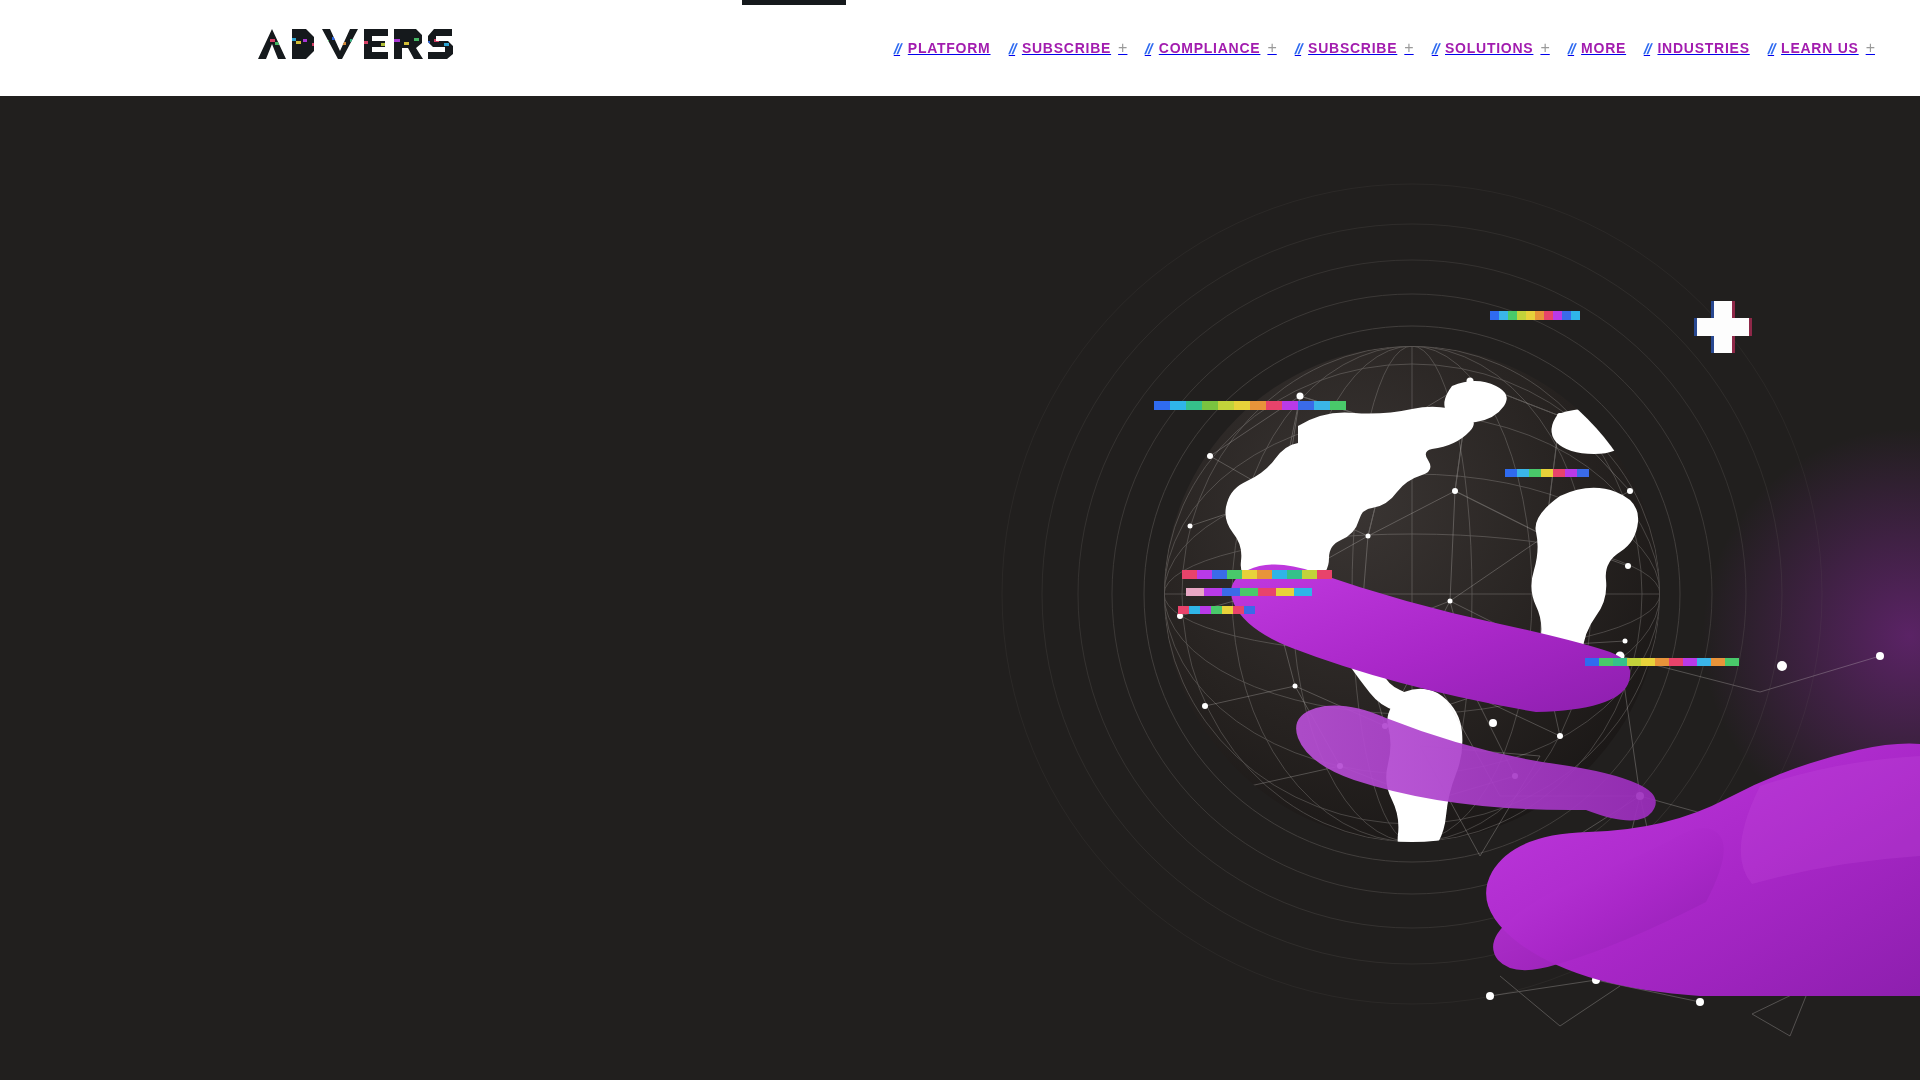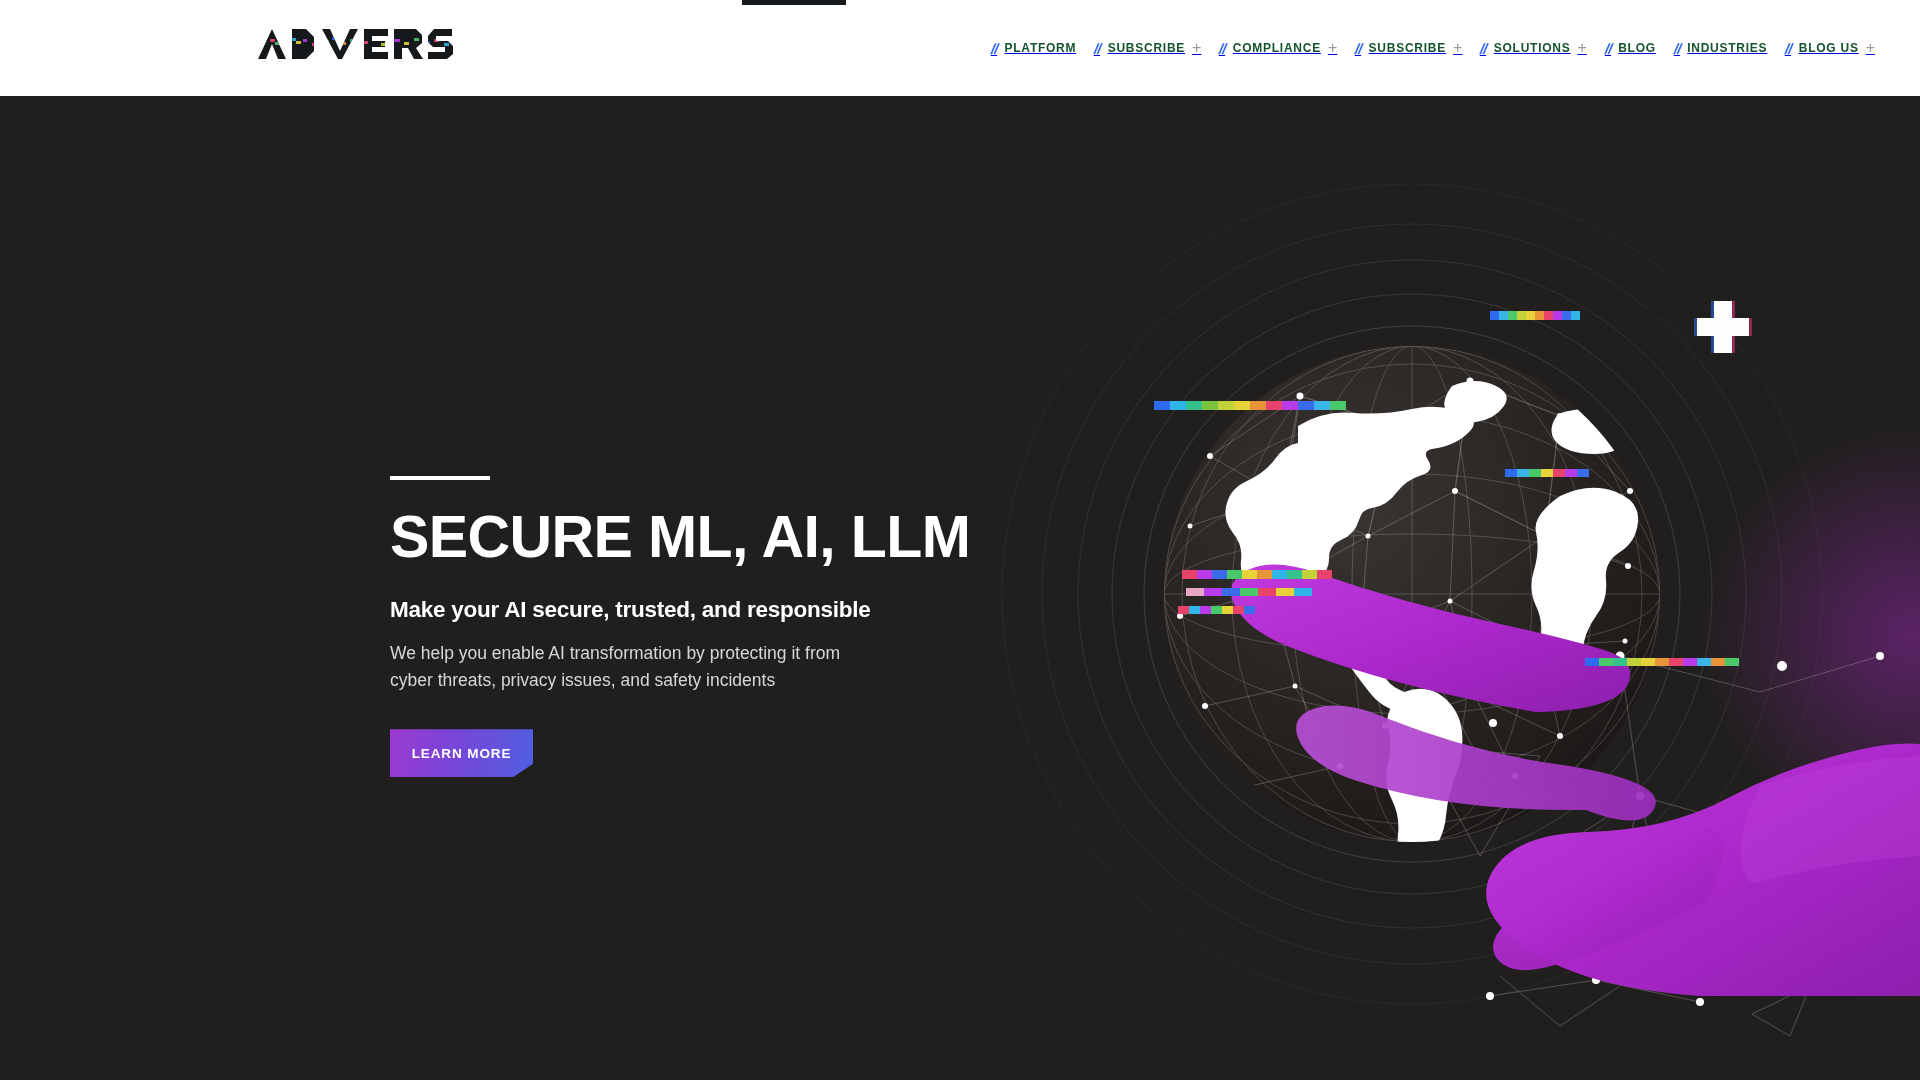--- a/index.html
+++ b/index.html
@@ -46,22 +46,22 @@
   .slashes {
     color:#2f6bf0;
     font-size:15px;
     font-weight:700;
     font-style:italic;
     letter-spacing:-1px;
     margin-right:7px;
     transform:skewX(-2deg);
   }
   .nav-label {
-    color:#14532d;
-    font-size:12px;
+    color:#a21caf;
+    font-size:14px;
     font-weight:700;
     letter-spacing:0.75px;
   }
   .nav-plus {
     color:#9a9a9a;
     font-size:16px;
     font-weight:400;
     margin-left:7px;
     line-height:1;
   }
@@ -239,29 +239,29 @@
         <span class="nav-label">SUBSCRIBE</span>
         <span class="nav-plus">+</span>
       </a>
       <a class="nav-item" href="#">
         <span class="slashes">//</span>
         <span class="nav-label">SOLUTIONS</span>
         <span class="nav-plus">+</span>
       </a>
       <a class="nav-item" href="#">
         <span class="slashes">//</span>
-        <span class="nav-label">BLOG</span>
+        <span class="nav-label">MORE</span>
       </a>
       <a class="nav-item" href="#">
         <span class="slashes">//</span>
         <span class="nav-label">INDUSTRIES</span>
       </a>
       <a class="nav-item" href="#">
         <span class="slashes">//</span>
-        <span class="nav-label">BLOG US</span>
+        <span class="nav-label">LEARN US</span>
         <span class="nav-plus">+</span>
       </a>
     </nav>
 </header>
 
 <section class="hero">
 
   <div class="art">
 
     <div class="glow" style="left:1700px; top:330px; width:420px; height:420px;
@@ -515,20 +515,13 @@
           <i style="background: rgb(232, 148, 58); width: 14px;"></i>
           <i style="background: rgb(232, 67, 107); width: 14px;"></i>
           <i style="background: rgb(185, 58, 232); width: 14px;"></i>
           <i style="background: rgb(58, 181, 232); width: 14px;"></i>
           <i style="background: rgb(232, 148, 58); width: 14px;"></i>
           <i style="background: rgb(73, 201, 106); width: 14px;"></i>
         </div>
       </div>
   </div>
 
-  <div class="hero-copy">
-    <div class="rule"></div>
-    <h1 class="h1">SECURE ML, AI, LLM</h1>
-    <h2 class="h2">Make your AI secure, trusted, and responsible</h2>
-    <p class="lead">We help you enable AI transformation by protecting it from cyber threats, privacy issues, and safety incidents</p>
-    <button class="cta">LEARN MORE</button>
-  </div>
 </section>
 
 </body></html>

